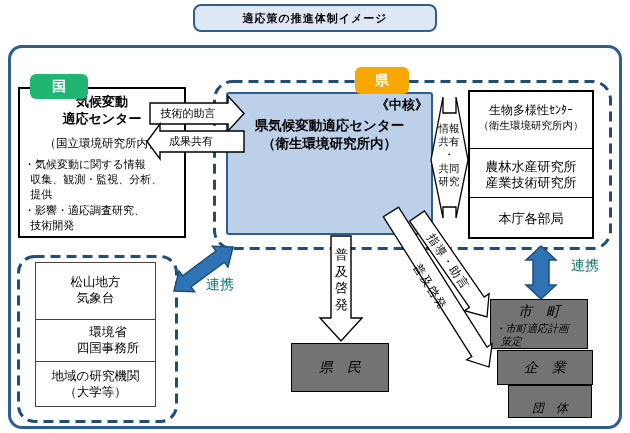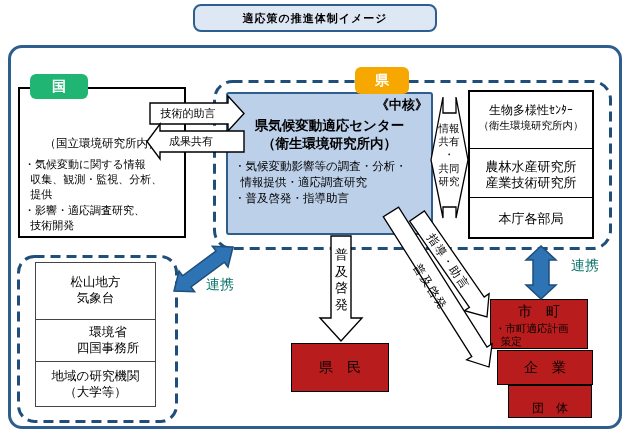--- a/index.html
+++ b/index.html
@@ -60,21 +60,21 @@
           display:flex;align-items:center;justify-content:center;font-size:13px;font-family:Liberation Serif, serif;}
 
   
   .partners-box{left:35px;top:262px;width:121px;height:145px;background:#fff;border:1.5px solid #444;}
   .pt-s{display:flex;align-items:center;justify-content:center;text-align:center;font-size:12.5px;line-height:15.5px;}
   .pt-s1{left:35px;top:262px;width:121px;height:58px;border-bottom:1.2px solid #444;}
   .pt-s2{left:35px;top:320px;width:121px;height:42px;border-bottom:1.2px solid #444;padding-left:25px;}
   .pt-s3{left:35px;top:362px;width:121px;height:45px;}
 
   
-  .entity{background:#b91c1c;border:1.5px solid #000;}
+  .entity{background:#737373;border:1.5px solid #000;font-style:italic;}
   .residents-box{left:291px;top:343px;width:98px;height:49px;display:flex;align-items:center;justify-content:center;font-size:14px;}
   .muni-box{left:490px;top:299px;width:98px;height:50px;z-index:3;}
   .muni-title{text-align:center;font-size:14px;margin-top:3px;}
   .muni-note{font-size:10.5px;line-height:13px;margin:1px 0 0 4px;}
   .comp-box{left:497px;top:350px;width:96px;height:35px;display:flex;align-items:center;justify-content:center;font-size:14px;z-index:2;}
   .org2-box{left:508px;top:385px;width:84px;height:33px;display:flex;align-items:flex-end;justify-content:center;font-size:12px;z-index:1;}
 
   
   .alabel{position:absolute;font-size:11px;z-index:7;}
   .tech-label{left:152px;top:106px;width:72px;text-align:center;}
@@ -95,34 +95,33 @@
 
 <div class="layer">
 
   <div class="abs title-box">
     <span>適応策の推進体制イメージ</span>
   </div>
 
   <div class="abs outer-frame"></div>
 
   <div class="abs national-box"></div>
+  <div class="abs nat-name pre">気候変動
+適応センター</div>
   <div class="abs nat-aff">（国立環境研究所内）</div>
   <div class="abs nat-duties pre">・気候変動に関する情報
   収集、観測・監視、分析、
   提供
 ・影響・適応調査研究、
   技術開発</div>
 
   <div class="abs pref-box"></div>
   <div class="abs core-label">《中核》</div>
   <div class="abs pref-name pre">県気候変動適応センター
 （衛生環境研究所内）</div>
-  <div class="abs pref-duties pre">・気候変動影響等の調査・分析・
-  情報提供・適応調査研究
-・普及啓発・指導助言</div>
 
   <div class="abs orgs-box"></div>
   <div class="abs org-s1">
     <div class="org-s1-name">生物多様性ｾﾝﾀｰ</div>
     <div class="org-s1-aff">（衛生環境研究所内）</div>
   </div>
   <div class="abs org-s2 pre">農林水産研究所
 産業技術研究所</div>
   <div class="abs org-s3">本庁各部局</div>
 

